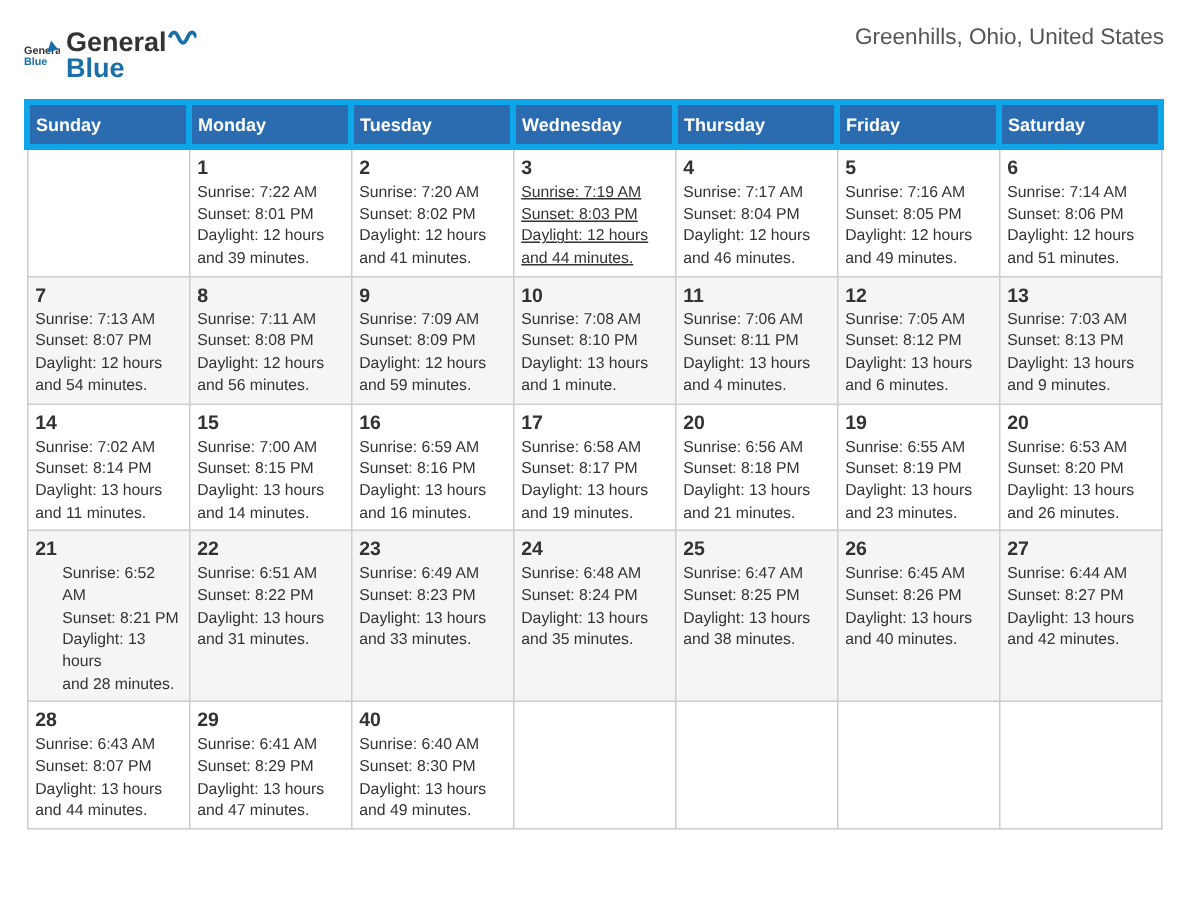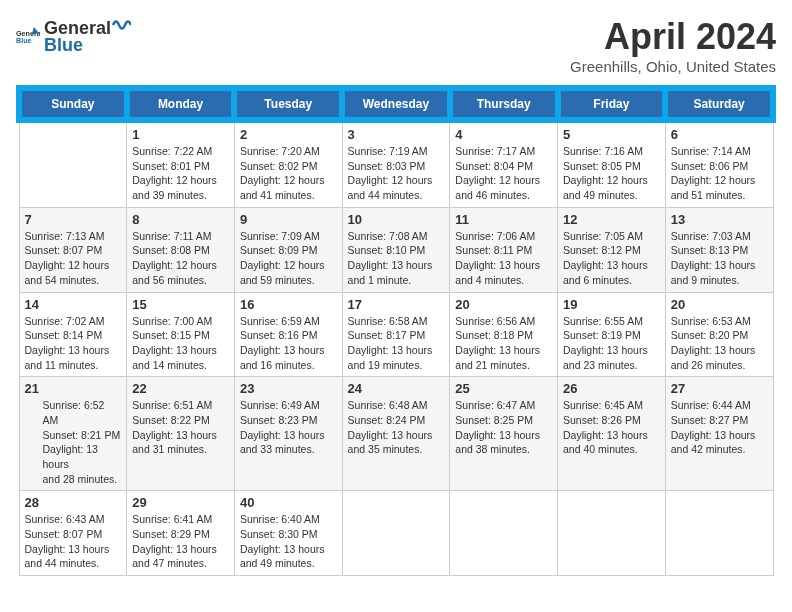--- a/index.html
+++ b/index.html
@@ -39,24 +39,24 @@
     }
     .calendar {
       width: 100%;
       border-collapse: collapse;
       font-size: 11px;
     }
     .calendar th {
       background-color: #2b6cb0;
       color: white;
       padding: 6px 4px;
-      text-align: center;
+      text-align: left;
       font-size: 12px;
       font-weight: bold;
-      border: 6px solid #0ea5e9;
+      border: 4px solid #0ea5e9;
     }
     .calendar td {
       border: 1px solid #ccc;
       padding: 4px 5px;
       vertical-align: top;
       width: calc(100% / 7);
     }
     .day-number {
       font-size: 13px;
       font-weight: bold;
@@ -97,21 +97,20 @@
       <div style="display:flex; align-items:baseline; gap:0;">
         <span style="font-size:18px; font-weight:bold; color:#333;">General</span>
         <svg width="20" height="18" viewBox="0 0 20 18">
           <path d="M2,9 Q5,2 8,9 Q11,16 14,9 Q17,2 20,9" stroke="#1a6fa8" stroke-width="2.5" fill="none"></path>
         </svg>
       </div>
       <span style="font-size:18px; font-weight:bold; color:#1a6fa8; display:block; margin-top:-4px;">Blue</span>
     </div>
   </div>
   <div class="title-area">
-    <div class="month-title">April 2024</div>
     <div class="location-title">Greenhills, Ohio, United States</div>
   </div>
 </div>
 
 <table class="calendar">
   <thead>
     <tr id="header-row">
     <th>Sunday</th>
         <th>Monday</th>
         <th>Tuesday</th>
@@ -133,21 +132,21 @@
         </td>
         <td>
           <span class="day-number">2</span>
           <div class="day-info" style="white-space: pre-line;">Sunrise: 7:20 AM
 Sunset: 8:02 PM
 Daylight: 12 hours
 and 41 minutes.</div>
         </td>
         <td>
           <span class="day-number">3</span>
-          <div class="day-info" style="white-space: pre-line;">Sunrise: 7:19 AM
+          <div class="day-info" style="white-space: pre-line; text-decoration: underline;">Sunrise: 7:19 AM
 Sunset: 8:03 PM
 Daylight: 12 hours
 and 44 minutes.</div>
         </td>
         <td>
           <span class="day-number">4</span>
           <div class="day-info" style="white-space: pre-line;">Sunrise: 7:17 AM
 Sunset: 8:04 PM
 Daylight: 12 hours
 and 46 minutes.</div>

